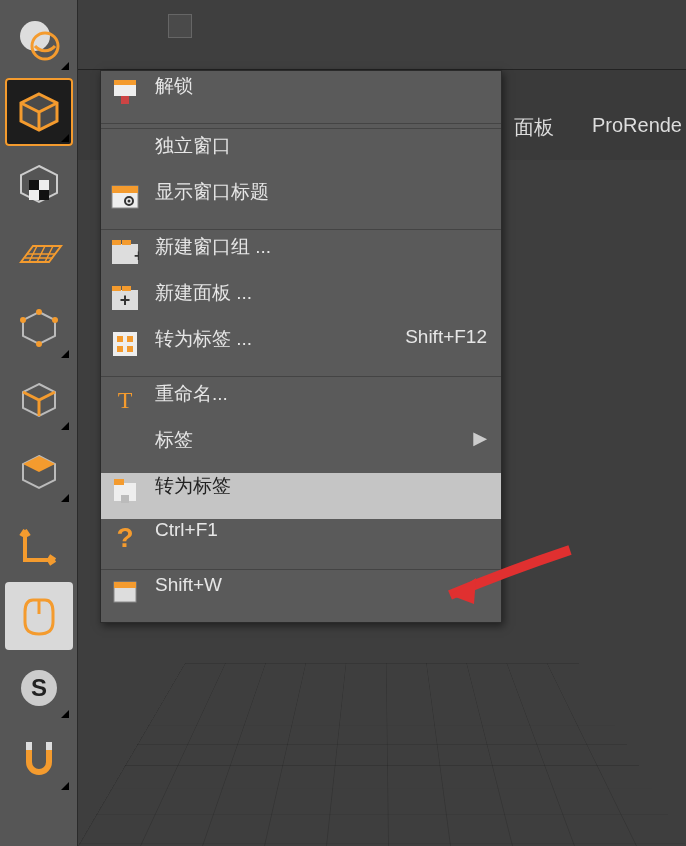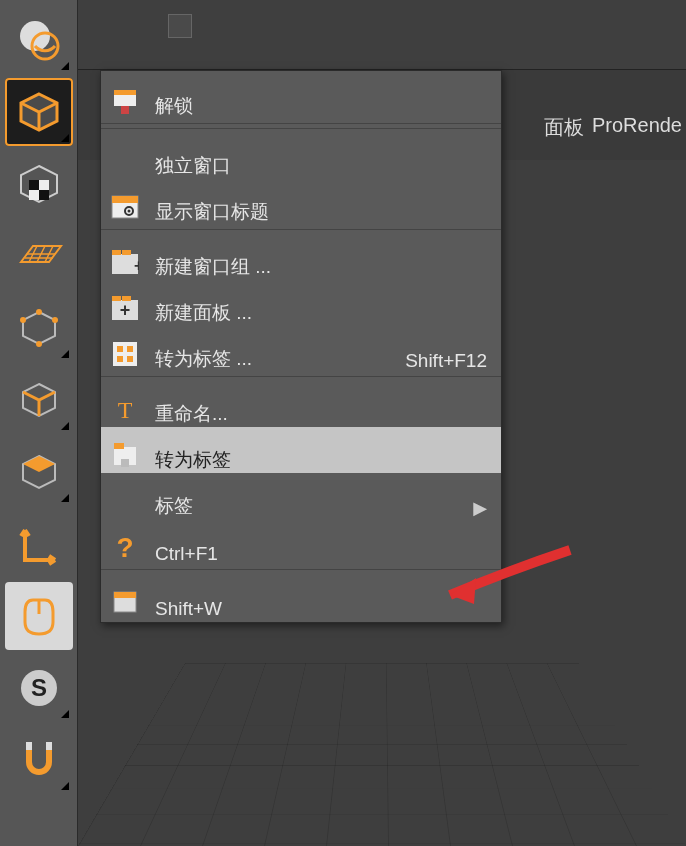--- a/index.html
+++ b/index.html
@@ -18,21 +18,21 @@
     border-left:8px solid transparent;border-bottom:8px solid #000}
   .ico{width:48px;height:48px}
 
   
   .topbar{position:absolute;left:78px;top:0;right:0;height:70px;
     background:#3f3f3f;border-bottom:1px solid #222}
   .smallbox{position:absolute;left:90px;top:14px;width:24px;height:24px;
     border:1px solid #666;background:#4a4a4a}
 
   
-  .menurow{position:absolute;right:0;top:112px;display:flex;
+  .menurow{position:absolute;right:0;top:112px;display:flex;gap:30px;
     font-size:20px;color:#ddd}
   .menurow span{padding:2px 4px}
 
   
   .vp{position:absolute;left:78px;top:160px;right:0;bottom:0;
     background:
       linear-gradient(#3e3e3e,#3e3e3e),
       repeating-linear-gradient(0deg,#4a4a4a 0 2px,transparent 2px 64px),
       repeating-linear-gradient(90deg,#4a4a4a 0 2px,transparent 2px 64px);
     background-blend-mode:normal;
@@ -41,21 +41,21 @@
     background:
       repeating-linear-gradient(0deg,rgba(0,0,0,.15) 0 1px,transparent 1px 62px),
       repeating-linear-gradient(90deg,rgba(0,0,0,.15) 0 1px,transparent 1px 62px);
     transform:perspective(900px) rotateX(60deg) translateY(120px);
     transform-origin:50% 100%}
 
   
   .cmenu{position:absolute;left:100px;top:70px;width:402px;
     background:#5a5a5a;border:1px solid #2b2b2b;
     box-shadow:2px 3px 8px rgba(0,0,0,.5);padding:2px 0}
-  .mrow{display:flex;align-items:flex-end;height:46px;padding:0 14px 0 6px}
+  .mrow{display:flex;align-items:flex-start;height:46px;padding:0 14px 0 6px}
   .mrow.sep{height:0;border-top:1px solid #444;margin:4px 0}
   .mrow .micon{width:36px;height:36px;margin-right:12px;
     display:flex;align-items:center;justify-content:center;flex:0 0 36px}
   .mrow .mlabel{flex:1;font-size:19px;color:#e6e6e6;white-space:nowrap}
   .mrow .mshort{font-size:19px;color:#e6e6e6}
   .mrow .arrow{margin-left:auto;color:#ccc}
   .mrow.hover{background:#c5c5c5}
   .mrow.hover .mlabel,.mrow.hover .mshort{color:#222}
 
   
@@ -243,38 +243,38 @@
 
   <div class="mrow">
     <span class="micon">
       <svg width="24" height="26" viewBox="0 0 24 26">
         <text x="12" y="22" font-size="24" fill="#f49b2e" text-anchor="middle" font-family="serif">T</text>
       </svg>
     </span>
     <span class="mlabel">重命名...</span>
   </div>
 
+  <div class="mrow">
+    <span class="micon"></span>
+    <span class="mlabel">标签</span>
+    <span class="arrow">▶</span>
+  </div>
+
   <div class="mrow hover">
     <span class="micon">
       <svg width="28" height="28" viewBox="0 0 28 28">
         <rect x="3" y="6" width="22" height="18" fill="#eee"></rect>
         <rect x="3" y="2" width="10" height="6" fill="#f49b2e"></rect>
         <rect x="10" y="18" width="8" height="8" fill="#bbb"></rect>
       </svg>
     </span>
     <span class="mlabel">转为标签</span>
   </div>
 
   <div class="mrow">
-    <span class="micon"></span>
-    <span class="mlabel">标签</span>
-    <span class="arrow">▶</span>
-  </div>
-
-  <div class="mrow">
     <span class="micon">
       <svg width="24" height="28" viewBox="0 0 24 28">
         <text x="12" y="24" font-size="28" fill="#f49b2e" text-anchor="middle" font-weight="bold">?</text>
       </svg>
     </span>
     <span class="mshort">Ctrl+F1</span>
   </div>
 
   <div class="mrow sep"></div>
 

